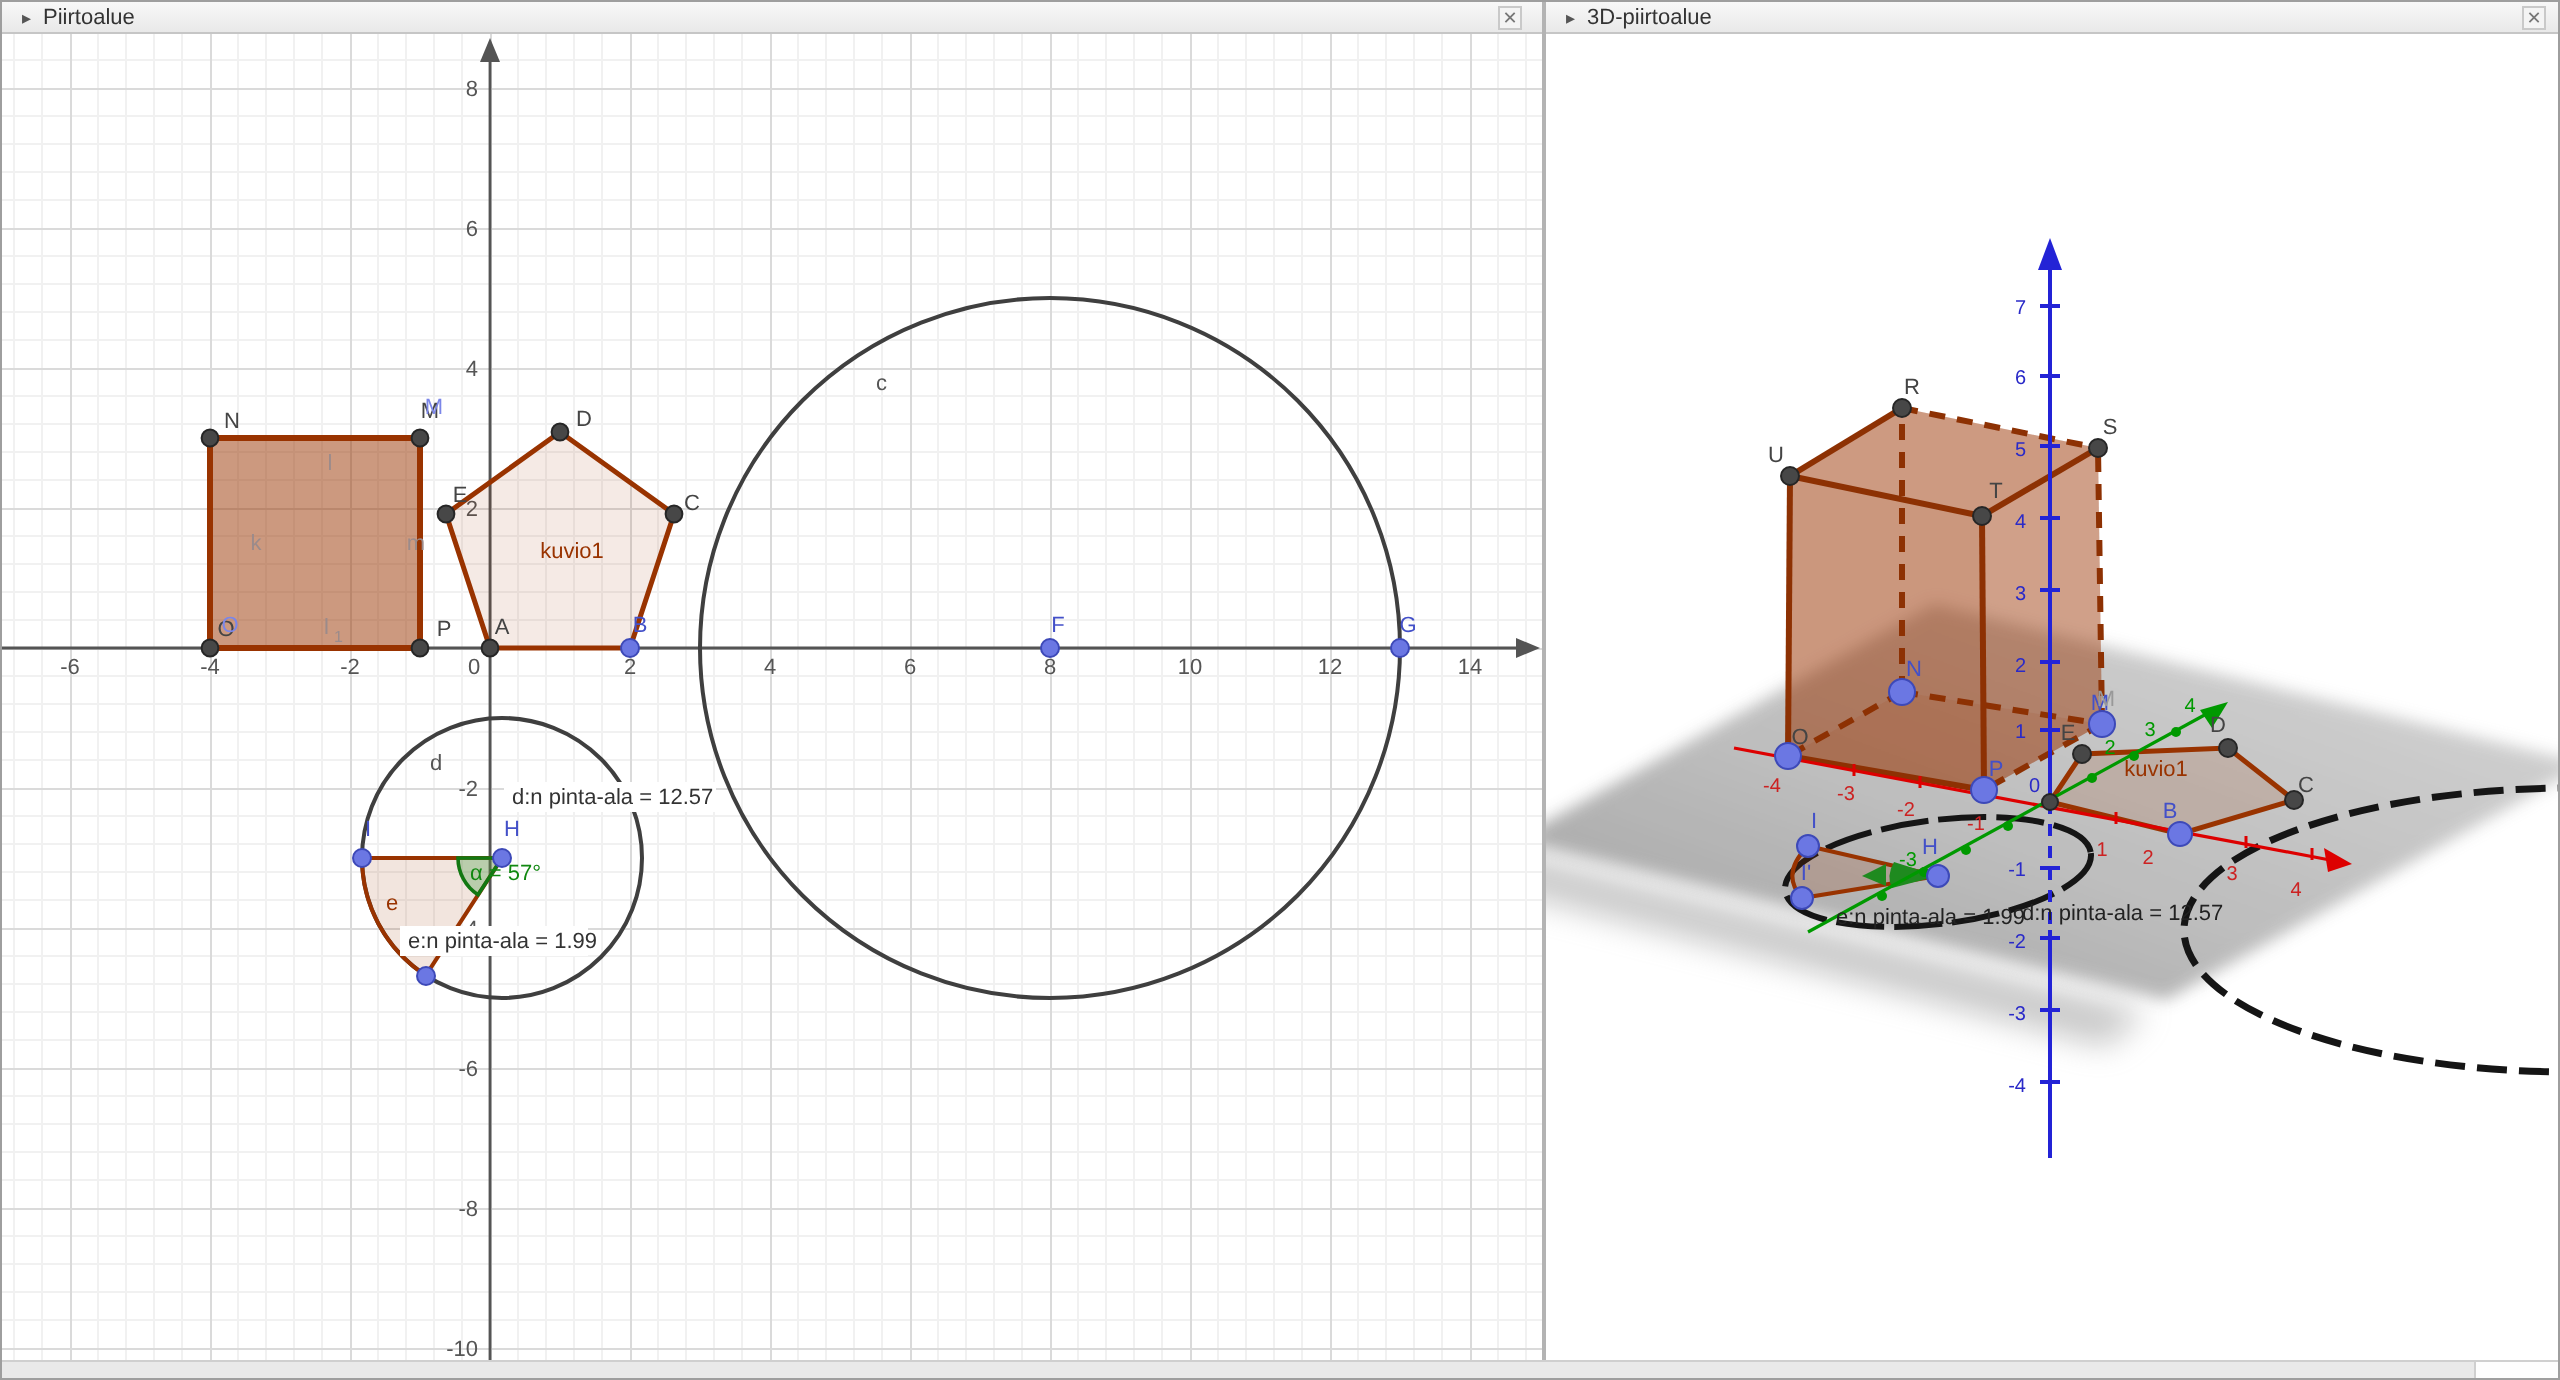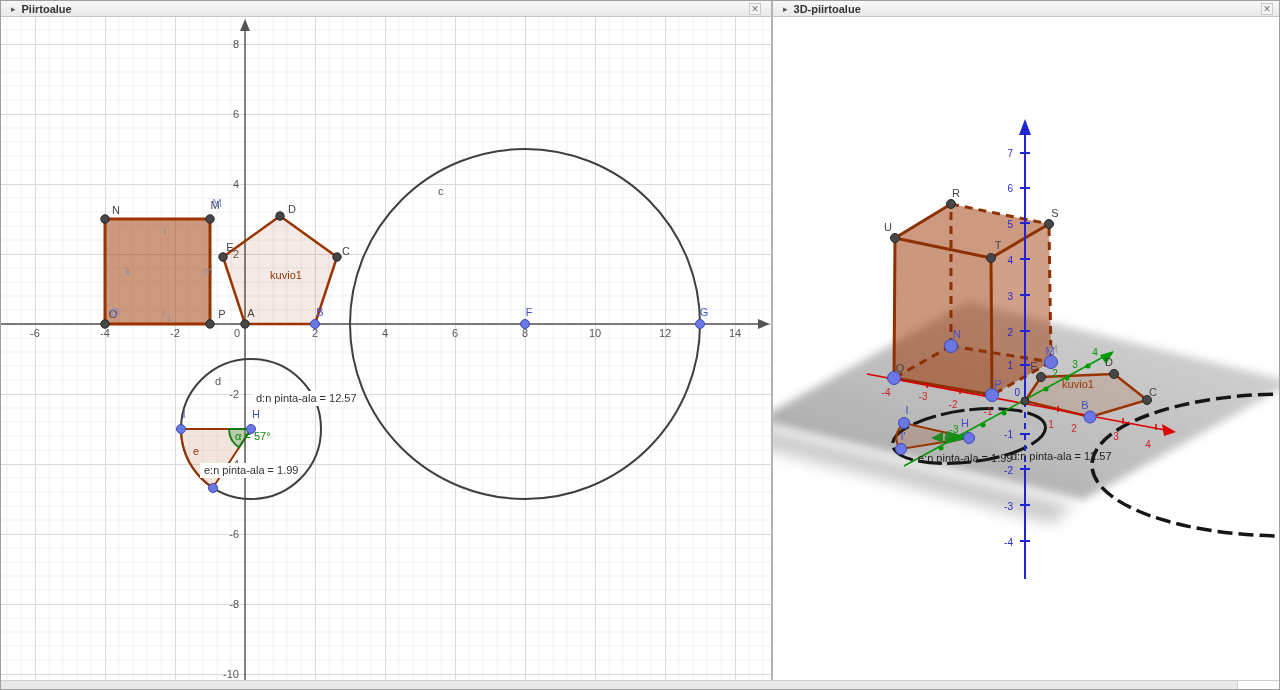--- a/index.html
+++ b/index.html
@@ -3,21 +3,21 @@
 <meta charset="utf-8">
 <style>
   html,body{margin:0;padding:0;background:#ddd;}
   .stage{position:relative;width:1280px;height:690px;background:#fff;border:1px solid #9e9e9e;box-sizing:border-box;overflow:hidden;font-family:"Liberation Sans",sans-serif;}
   .panel{position:absolute;top:0;height:690px;background:#fff;}
   .panel.left{left:0;width:770px;}
   .panel.right{left:772px;width:508px;}
   .divider{position:absolute;left:770px;top:0;width:2px;height:690px;background:#b3b3b3;}
   .titlebar{position:absolute;top:0;left:0;right:0;height:16px;background:linear-gradient(#f8f8f8,#e9e9e9);border-bottom:1px solid #c6c6c6;display:flex;align-items:center;box-sizing:border-box;}
   .titlebar .tri{font-size:9px;color:#555;margin-left:10px;line-height:16px;}
-  .titlebar .tt{font-size:11px;font-weight:700;color:#333;margin-left:6px;line-height:16px;}
+  .titlebar .tt{font-size:11px;font-weight:400;color:#333;margin-left:6px;line-height:16px;}
   .closebox{position:absolute;top:2px;width:12px;height:12px;border:1px solid #c9c9c9;box-sizing:border-box;display:flex;align-items:center;justify-content:center;font-size:9px;color:#777;background:#f4f4f4;cursor:pointer;}
   .viewwrap{position:absolute;top:16px;left:0;}
   svg text{font-family:"Liberation Sans",sans-serif;}
   .statusbar{position:absolute;left:0;bottom:0;width:1280px;height:9px;background:#e9e9e9;border-top:1px solid #cfcfcf;box-sizing:border-box;}
   .statusbar .corner{position:absolute;right:0;top:0;width:44px;height:9px;background:#fdfdfd;border-left:1px solid #cfcfcf;box-sizing:border-box;}
 </style>
 </head>
 <body>
 
 <div class="stage">

